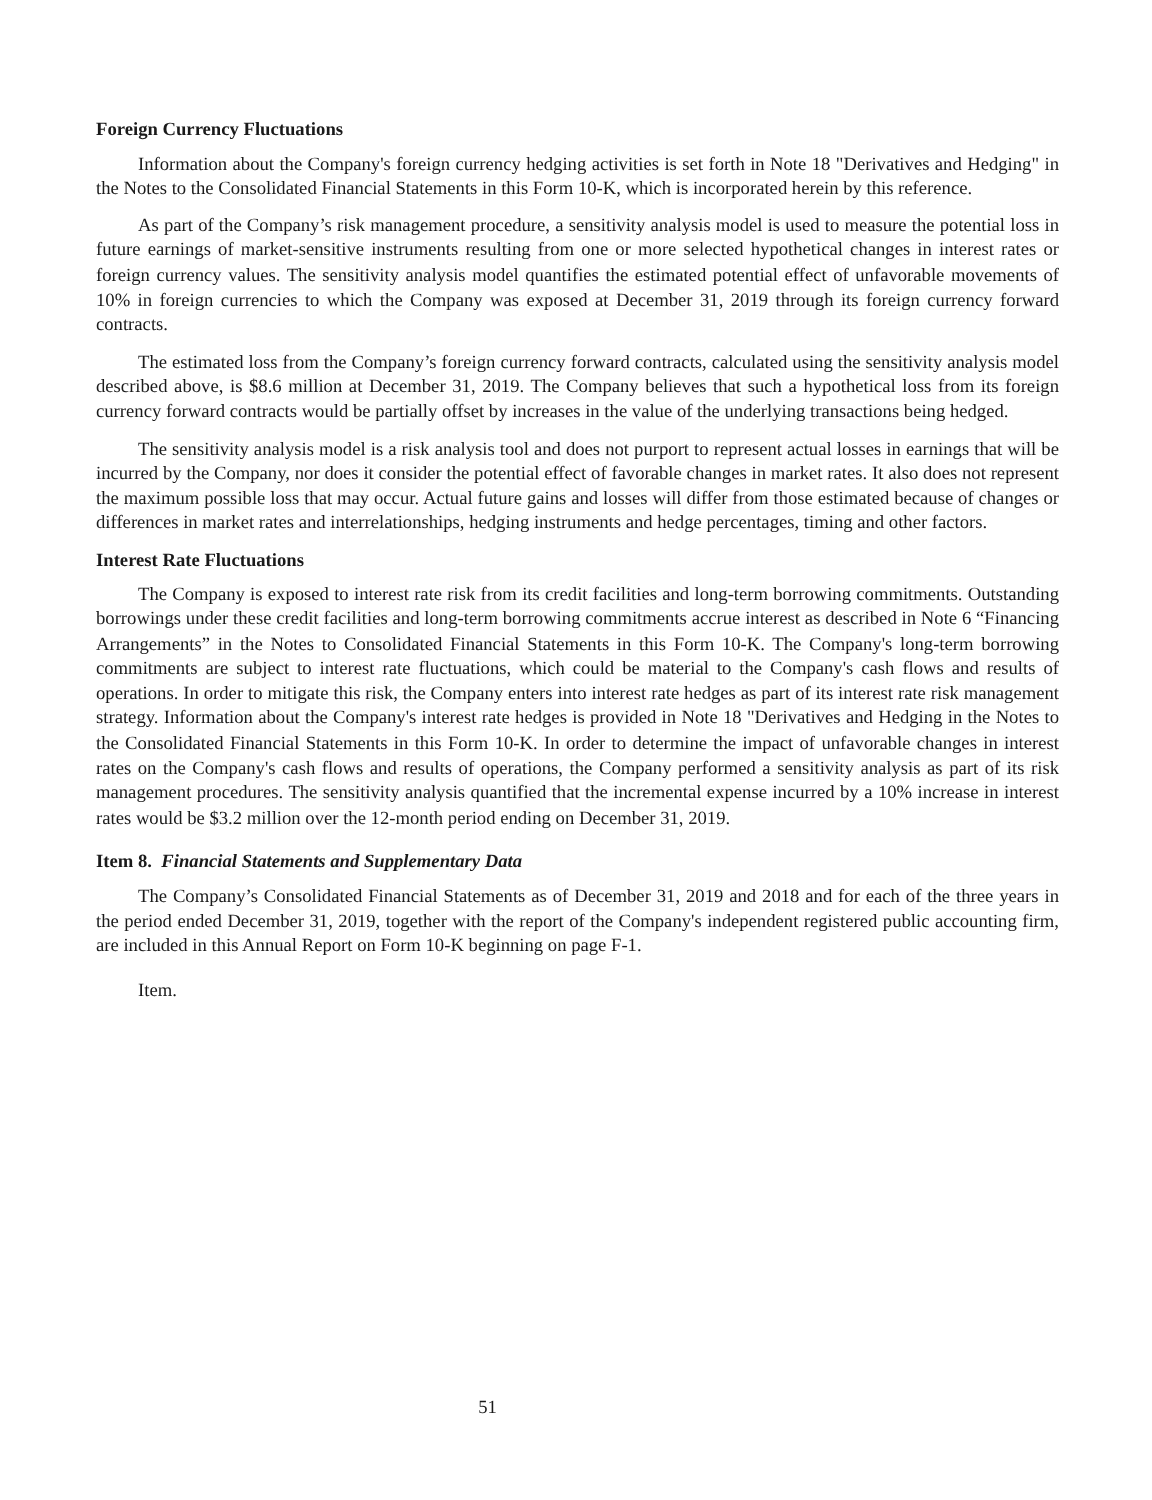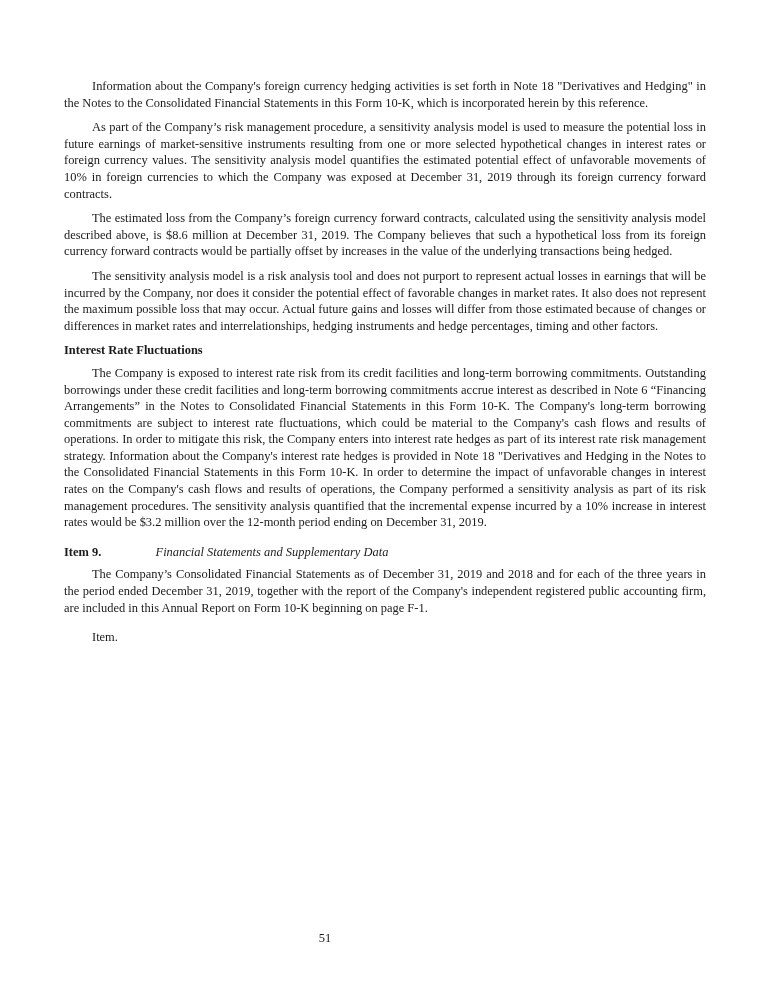--- a/index.html
+++ b/index.html
@@ -41,53 +41,53 @@
     .sec-item9 { margin-top: 13px; }
     .item-heading {
       font-weight: bold;
       margin: 0 0 6px 0;
     }
     .item-heading .item-num {
       font-weight: bold;
       font-style: normal;
     }
     .item-heading .item-title {
-      font-weight: normal;
+      font-weight: bold;
       font-style: italic;
-      margin-left: 48px;
     }
     .page-number {
       position: absolute;
       top: 931px;
       left: 0;
       width: 650px;
       text-align: center;
       font-size: 12.45px;
     }
   </style>
 </head>
 <body>
 
 <div class="page">
 
   <div class="section sec-foreign">
+    <div class="heading">Foreign Currency Fluctuations</div>
     <p class="para">Information about the Company's foreign currency hedging activities is set forth in Note 18 "Derivatives and Hedging" in the Notes to the Consolidated Financial Statements in this Form 10-K, which is incorporated herein by this reference.</p>
     <p class="para">As part of the Company’s risk management procedure, a sensitivity analysis model is used to measure the potential loss in future earnings of market-sensitive instruments resulting from one or more selected hypothetical changes in interest rates or foreign currency values. The sensitivity analysis model quantifies the estimated potential effect of unfavorable movements of 10% in foreign currencies to which the Company was exposed at December 31, 2019 through its foreign currency forward contracts.</p>
     <p class="para">The estimated loss from the Company’s foreign currency forward contracts, calculated using the sensitivity analysis model described above, is $8.6 million at December 31, 2019. The Company believes that such a hypothetical loss from its foreign currency forward contracts would be partially offset by increases in the value of the underlying transactions being hedged.</p>
     <p class="para">The sensitivity analysis model is a risk analysis tool and does not purport to represent actual losses in earnings that will be incurred by the Company, nor does it consider the potential effect of favorable changes in market rates. It also does not represent the maximum possible loss that may occur. Actual future gains and losses will differ from those estimated because of changes or differences in market rates and interrelationships, hedging instruments and hedge percentages, timing and other factors.</p>
   </div>
 
   <div class="section sec-interest">
     <div class="heading">Interest Rate Fluctuations</div>
     <p class="para">The Company is exposed to interest rate risk from its credit facilities and long-term borrowing commitments. Outstanding borrowings under these credit facilities and long-term borrowing commitments accrue interest as described in Note 6 “Financing Arrangements” in the Notes to Consolidated Financial Statements in this Form 10-K. The Company's long-term borrowing commitments are subject to interest rate fluctuations, which could be material to the Company's cash flows and results of operations. In order to mitigate this risk, the Company enters into interest rate hedges as part of its interest rate risk management strategy. Information about the Company's interest rate hedges is provided in Note 18 "Derivatives and Hedging in the Notes to the Consolidated Financial Statements in this Form 10-K. In order to determine the impact of unfavorable changes in interest rates on the Company's cash flows and results of operations, the Company performed a sensitivity analysis as part of its risk management procedures. The sensitivity analysis quantified that the incremental expense incurred by a 10% increase in interest rates would be $3.2 million over the 12-month period ending on December 31, 2019.</p>
   </div>
 
   <div class="section sec-item8">
     <div class="item-heading">
-      <span class="item-num">Item 9.</span>&nbsp;
+      <span class="item-num">Item 8.</span>&nbsp;
       <span class="item-title">Financial Statements and Supplementary Data</span>
     </div>
     <p class="para">The Company’s Consolidated Financial Statements as of December 31, 2019 and 2018 and for each of the three years in the period ended December 31, 2019, together with the report of the Company's independent registered public accounting firm, are included in this Annual Report on Form 10-K beginning on page F-1.</p>
   </div>
 
   <div class="section sec-item9">
     <p class="para">Item.</p>
   </div>
 
 </div>

